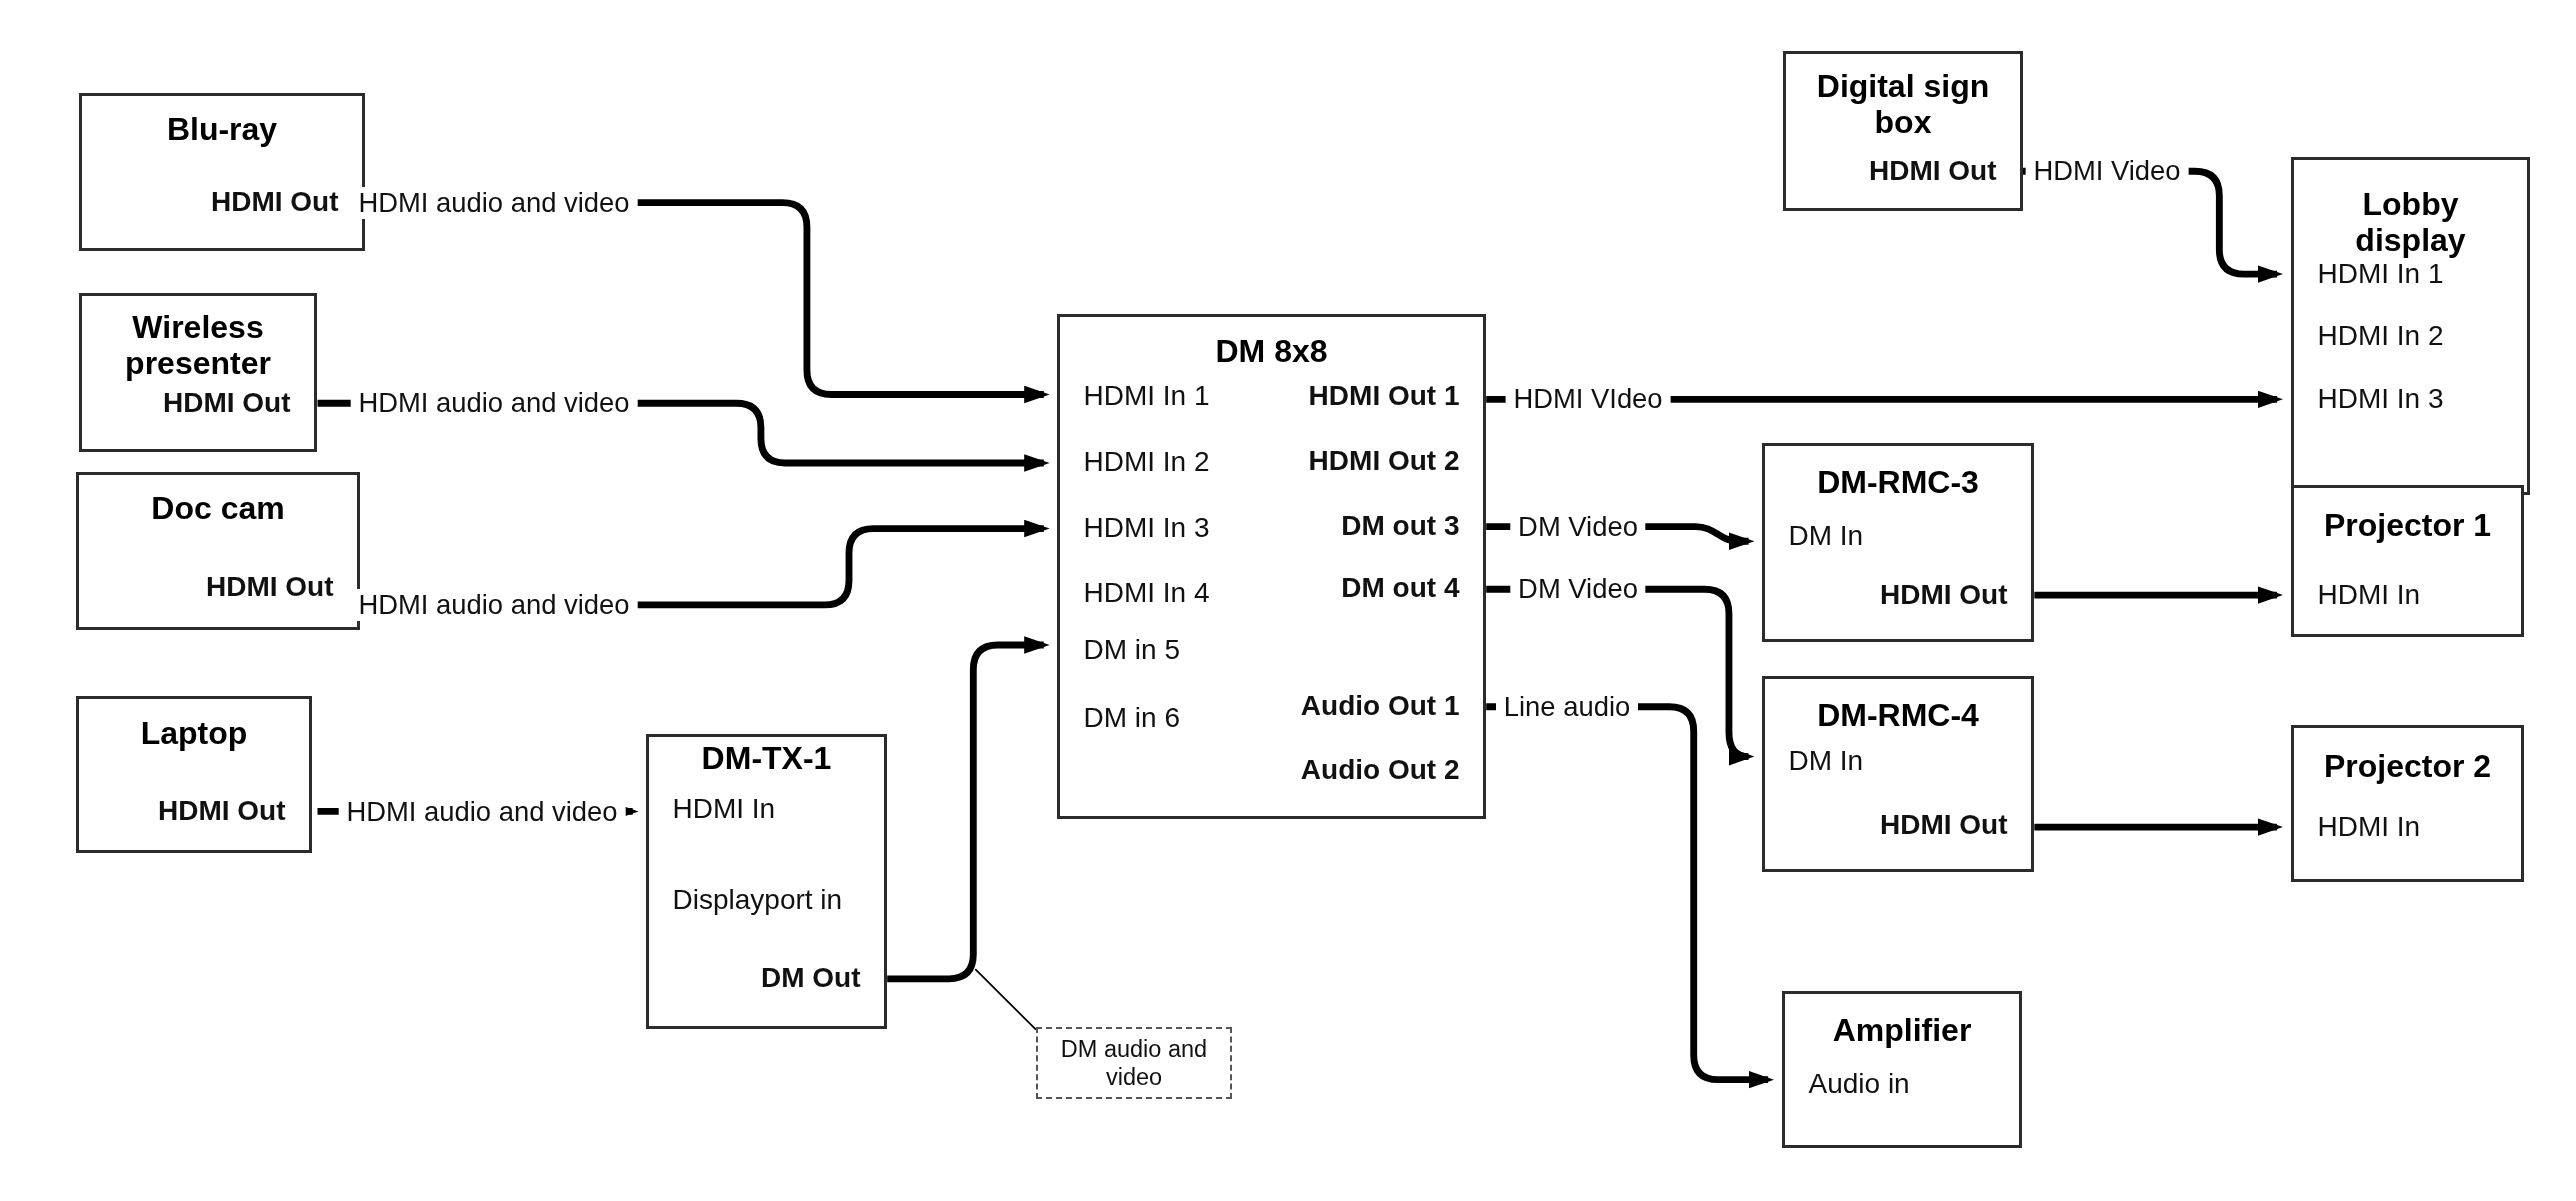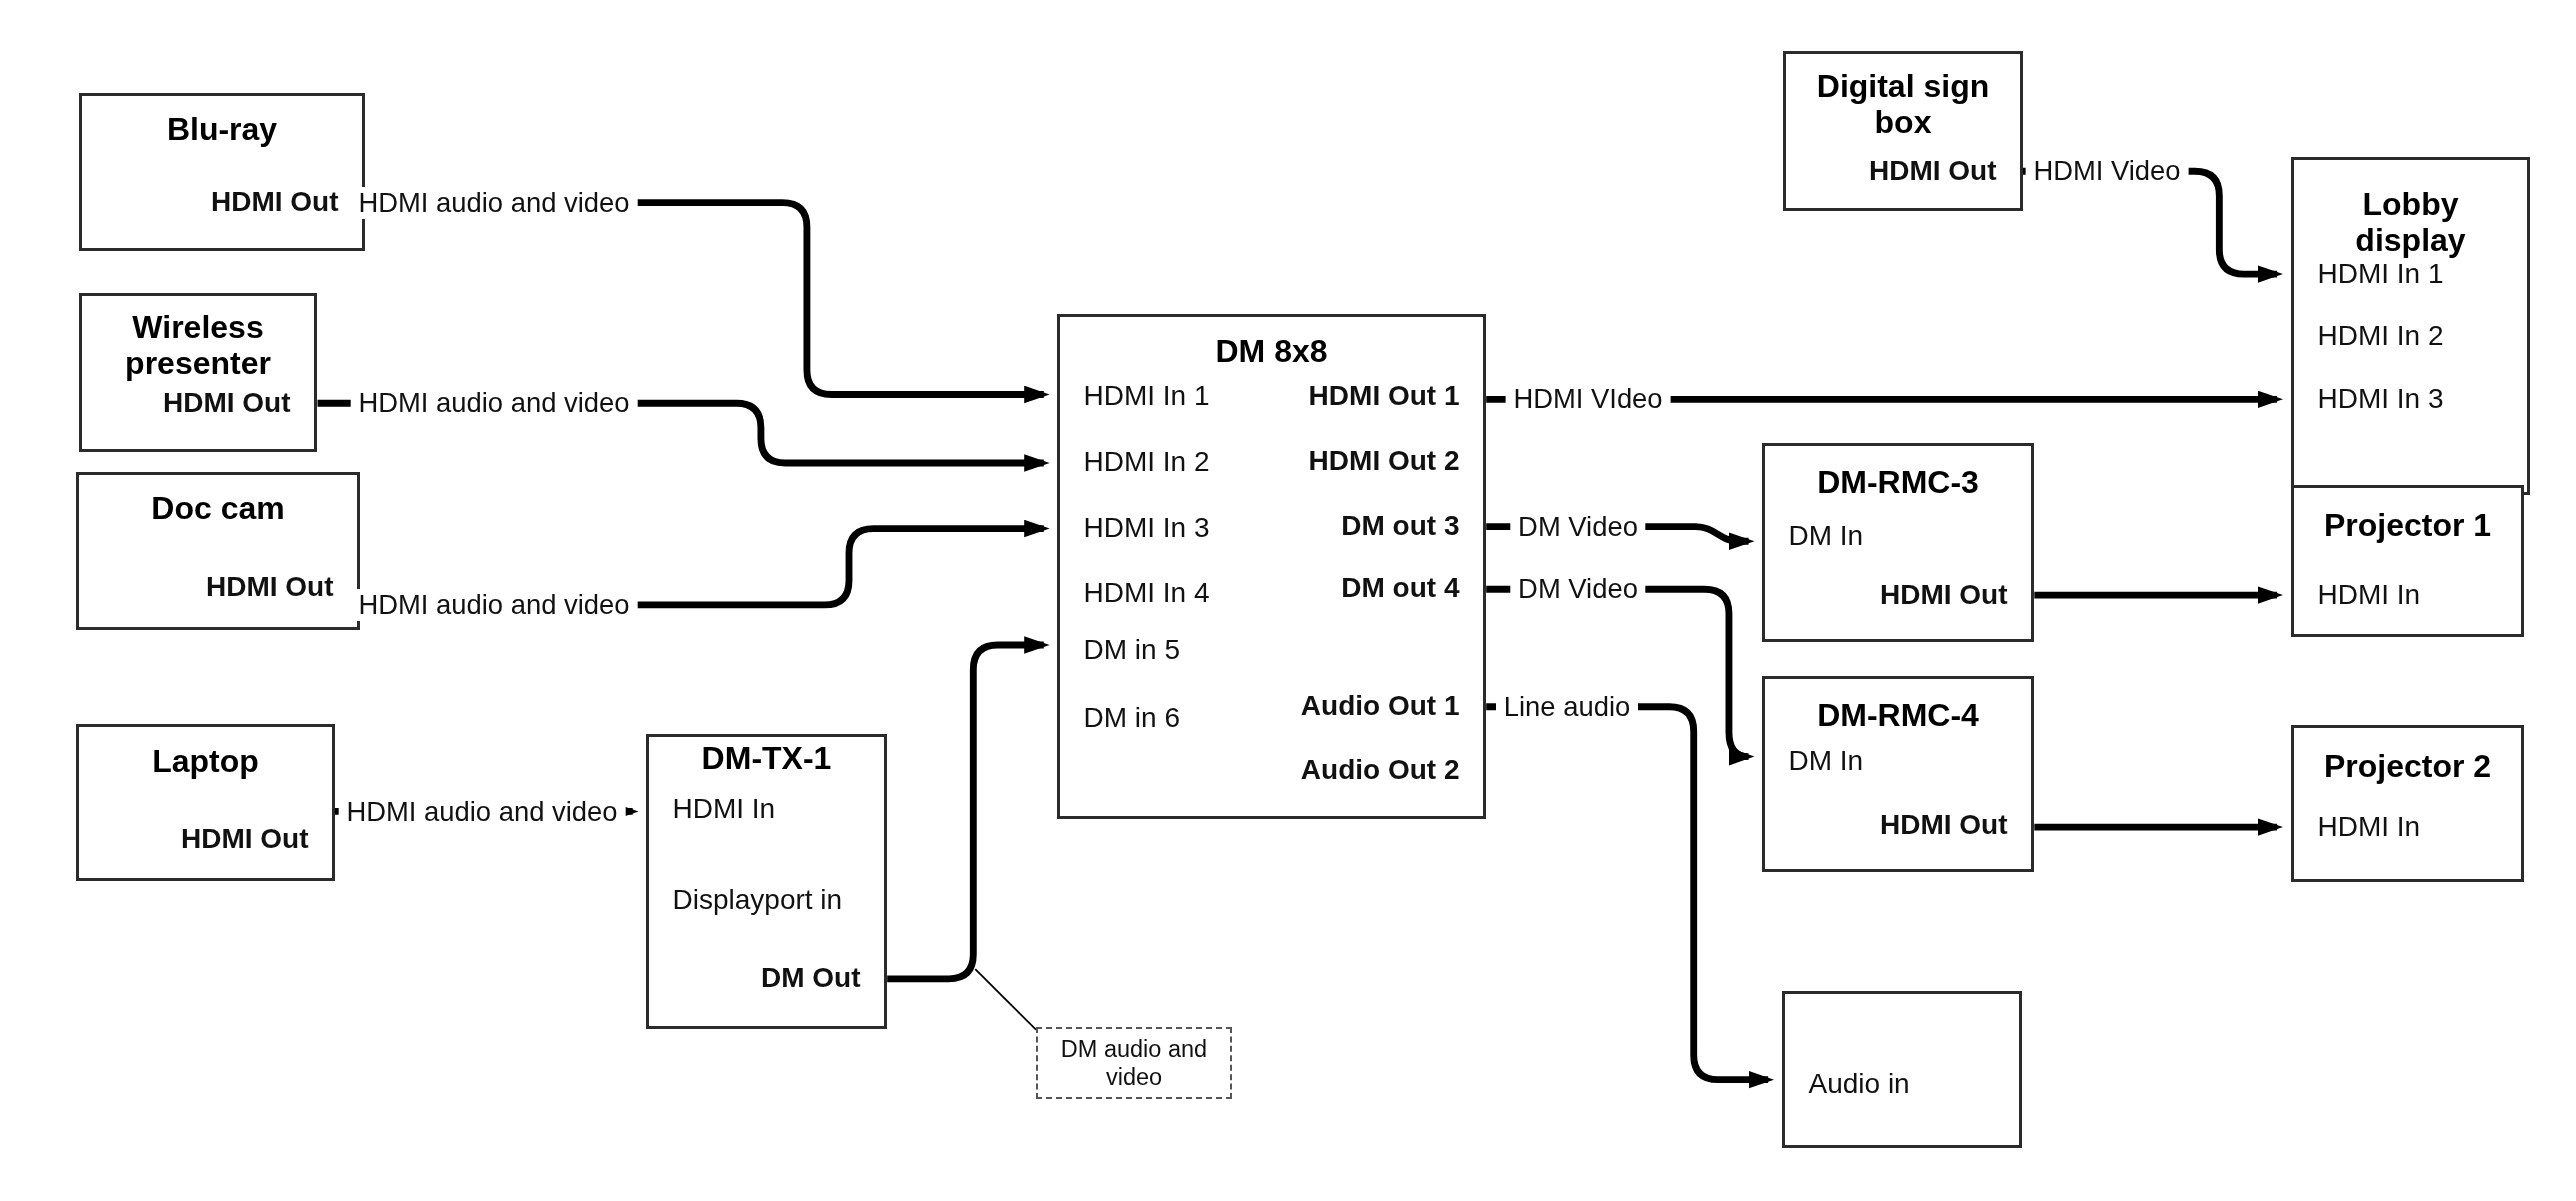--- a/index.html
+++ b/index.html
@@ -99,21 +99,21 @@
         <div>presenter</div>
       </div>
       <span class="port right" style="top: 107px;">HDMI Out</span>
     </div>
     <div class="node" style="left: 76px; top: 472px; width: 284px; height: 158px;">
       <div class="title" style="padding-top: 14.7px;">
         <div>Doc cam</div>
       </div>
       <span class="port right" style="top: 112px;">HDMI Out</span>
     </div>
-    <div class="node" style="left: 76px; top: 724px; width: 259px; height: 157px;">
+    <div class="node" style="left: 76px; top: 696px; width: 236px; height: 157px;">
       <div class="title" style="padding-top: 15.7px;">
         <div>Laptop</div>
       </div>
       <span class="port right" style="top: 112px;">HDMI Out</span>
     </div>
     <div class="node" style="left: 646px; top: 734px; width: 241px; height: 295px;">
       <div class="title" style="padding-top: 3px;">
         <div>DM-TX-1</div>
       </div>
       <span class="port left" style="top: 72px;">HDMI In</span>
@@ -173,20 +173,23 @@
       <span class="port left" style="top: 82px;">DM In</span>
       <span class="port right" style="top: 146px;">HDMI Out</span>
     </div>
     <div class="node" style="left: 2291px; top: 725px; width: 233px; height: 157px;">
       <div class="title" style="padding-top: 20px;">
         <div>Projector 2</div>
       </div>
       <span class="port left" style="top: 99px;">HDMI In</span>
     </div>
     <div class="node" style="left: 1782px; top: 991px; width: 240px; height: 157px;">
+      <div class="title" style="padding-top: 17.6px;">
+        <div>Amplifier</div>
+      </div>
       <span class="port left" style="top: 90px;">Audio in</span>
     </div>
     <span class="edge-label" style="left: 494px; top: 203px;">HDMI audio and video</span>
     <span class="edge-label" style="left: 494px; top: 403px;">HDMI audio and video</span>
     <span class="edge-label" style="left: 494px; top: 605px;">HDMI audio and video</span>
     <span class="edge-label" style="left: 482px; top: 812px;">HDMI audio and video</span>
     <span class="edge-label" style="left: 1588px; top: 399px;">HDMI VIdeo</span>
     <span class="edge-label" style="left: 1578px; top: 527px;">DM Video</span>
     <span class="edge-label" style="left: 1578px; top: 589px;">DM Video</span>
     <span class="edge-label" style="left: 1567px; top: 707px;">Line audio</span>

